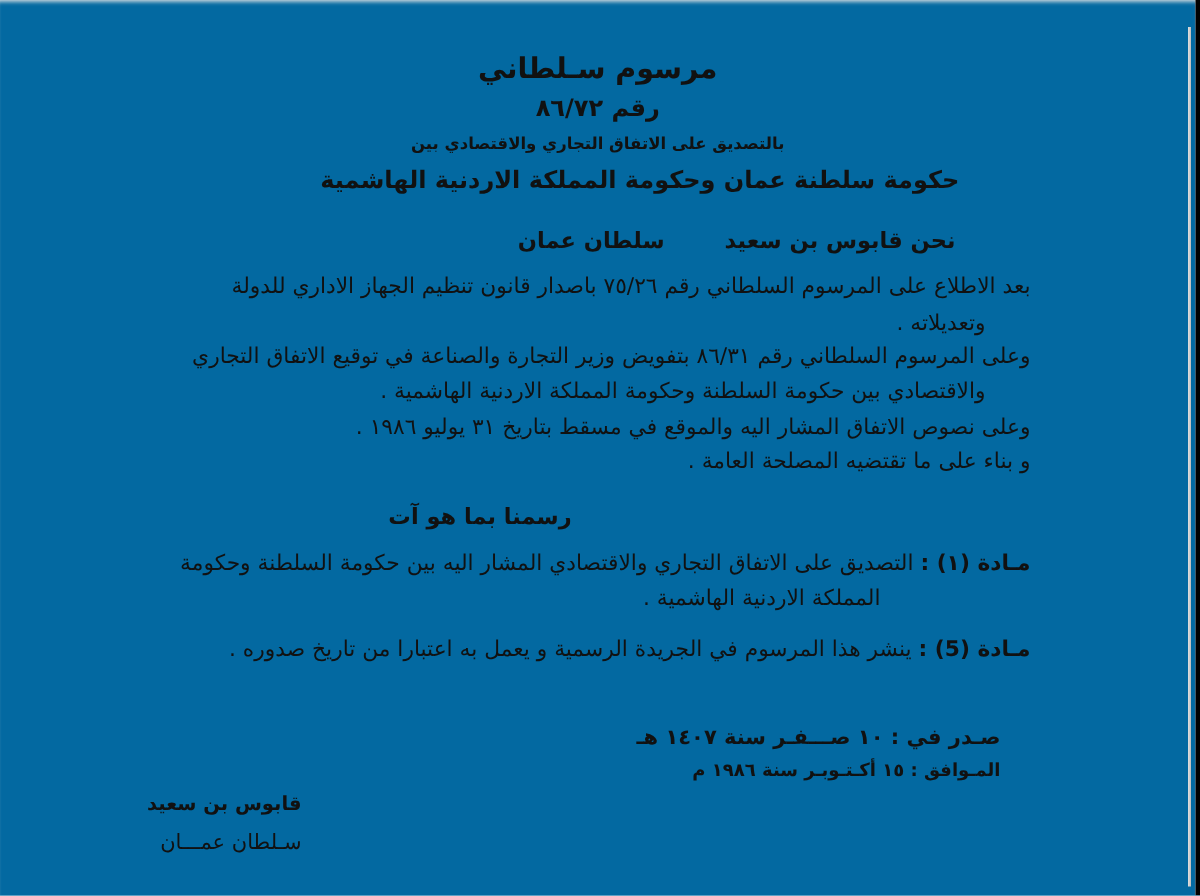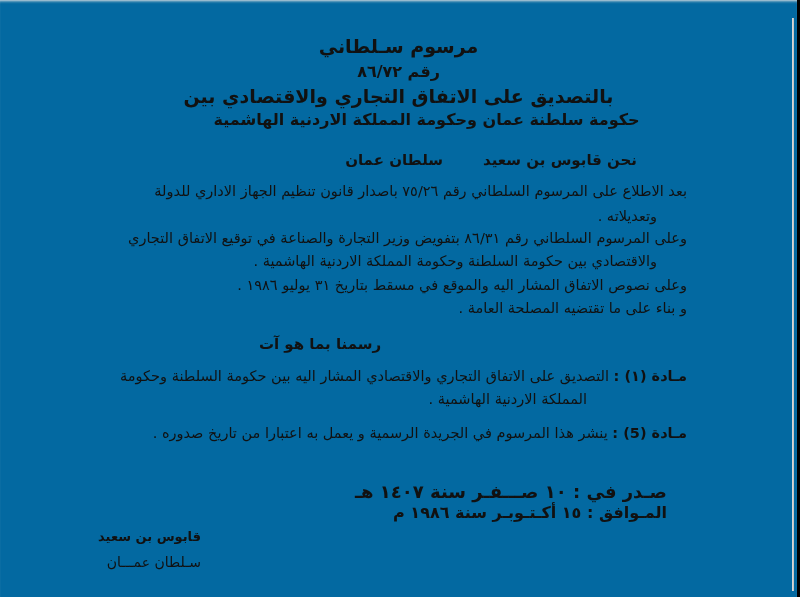--- a/index.html
+++ b/index.html
@@ -30,21 +30,21 @@
   .para { font-weight: normal; font-size: 14.5px; }
   .gap { display: inline-block; width: 40px; }
 </style>
 </head>
 <body>
 
 <div class="page">
 
   <div class="line center title" style="top:36px;">مرسوم سـلطاني</div>
   <div class="line center" style="top:62px; font-size:16px;">رقم ٨٦/٧٢</div>
-  <div class="line center" style="top:86px; font-size:19px;">بالتصديق على الاتفاق التجاري والاقتصادي بين</div>
+  <div class="line center" style="top:86px; font-size:11px;">بالتصديق على الاتفاق التجاري والاقتصادي بين</div>
   <div class="line center" style="top:110px; font-size:16px;padding-left:28px;">حكومة سلطنة عمان وحكومة المملكة الاردنية الهاشمية</div>
 
   <div class="line" style="top:150px; right:160px;">
     <span>نحن قابوس بن سعيد</span><span class="gap"></span><span>سلطان عمان</span>
   </div>
 
   <div class="line para" style="top:181px; right:110px;">بعد الاطلاع على المرسوم السلطاني رقم ٧٥/٢٦ باصدار قانون تنظيم الجهاز الاداري للدولة</div>
   <div class="line para" style="top:206px; right:140px;margin-left:32px;">وتعديلاته .</div>
   <div class="line para" style="top:228px; right:110px;margin-left:31px;">وعلى المرسوم السلطاني رقم ٨٦/٣١ بتفويض وزير التجارة والصناعة في توقيع الاتفاق التجاري</div>
   <div class="line para" style="top:251px; right:140px;">والاقتصادي بين حكومة السلطنة وحكومة المملكة الاردنية الهاشمية .</div>
@@ -57,22 +57,22 @@
     <span style="font-weight:bold;">مـادة (١) :</span>
     <span>التصديق على الاتفاق التجاري والاقتصادي المشار اليه بين حكومة السلطنة وحكومة</span>
   </div>
   <div class="line para" style="top:389px; right:210px;">المملكة الاردنية الهاشمية .</div>
 
   <div class="line para" style="top:423px; right:110px;">
     <span style="font-weight:bold;">مـادة (5) :</span>
     <span>ينشر هذا المرسوم في الجريدة الرسمية و يعمل به اعتبارا من تاريخ صدوره .</span>
   </div>
 
-  <div class="line" style="top:482px; right:130px; font-size:18px;">صـدر في : ١٠ صـــفـر سنة ١٤٠٧ هـ</div>
-  <div class="line" style="top:503px; right:130px; font-size:16px;">المـوافق : ١٥ أكـتـوبـر سنة ١٩٨٦ م</div>
+  <div class="line" style="top:482px; right:130px; font-size:14px;">صـدر في : ١٠ صـــفـر سنة ١٤٠٧ هـ</div>
+  <div class="line" style="top:503px; right:130px; font-size:12px;">المـوافق : ١٥ أكـتـوبـر سنة ١٩٨٦ م</div>
 
   <div class="line" style="top:527px; right:596px; font-size:13px;">قابوس بن سعيد</div>
   <div class="line" style="top:552px; right:596px; font-size:14px; font-weight:normal;">سـلطان عمـــان</div>
 
 </div>
 
 <div class="edge-shadow"></div>
 <div class="edge-black"></div>
 
 </body></html>

